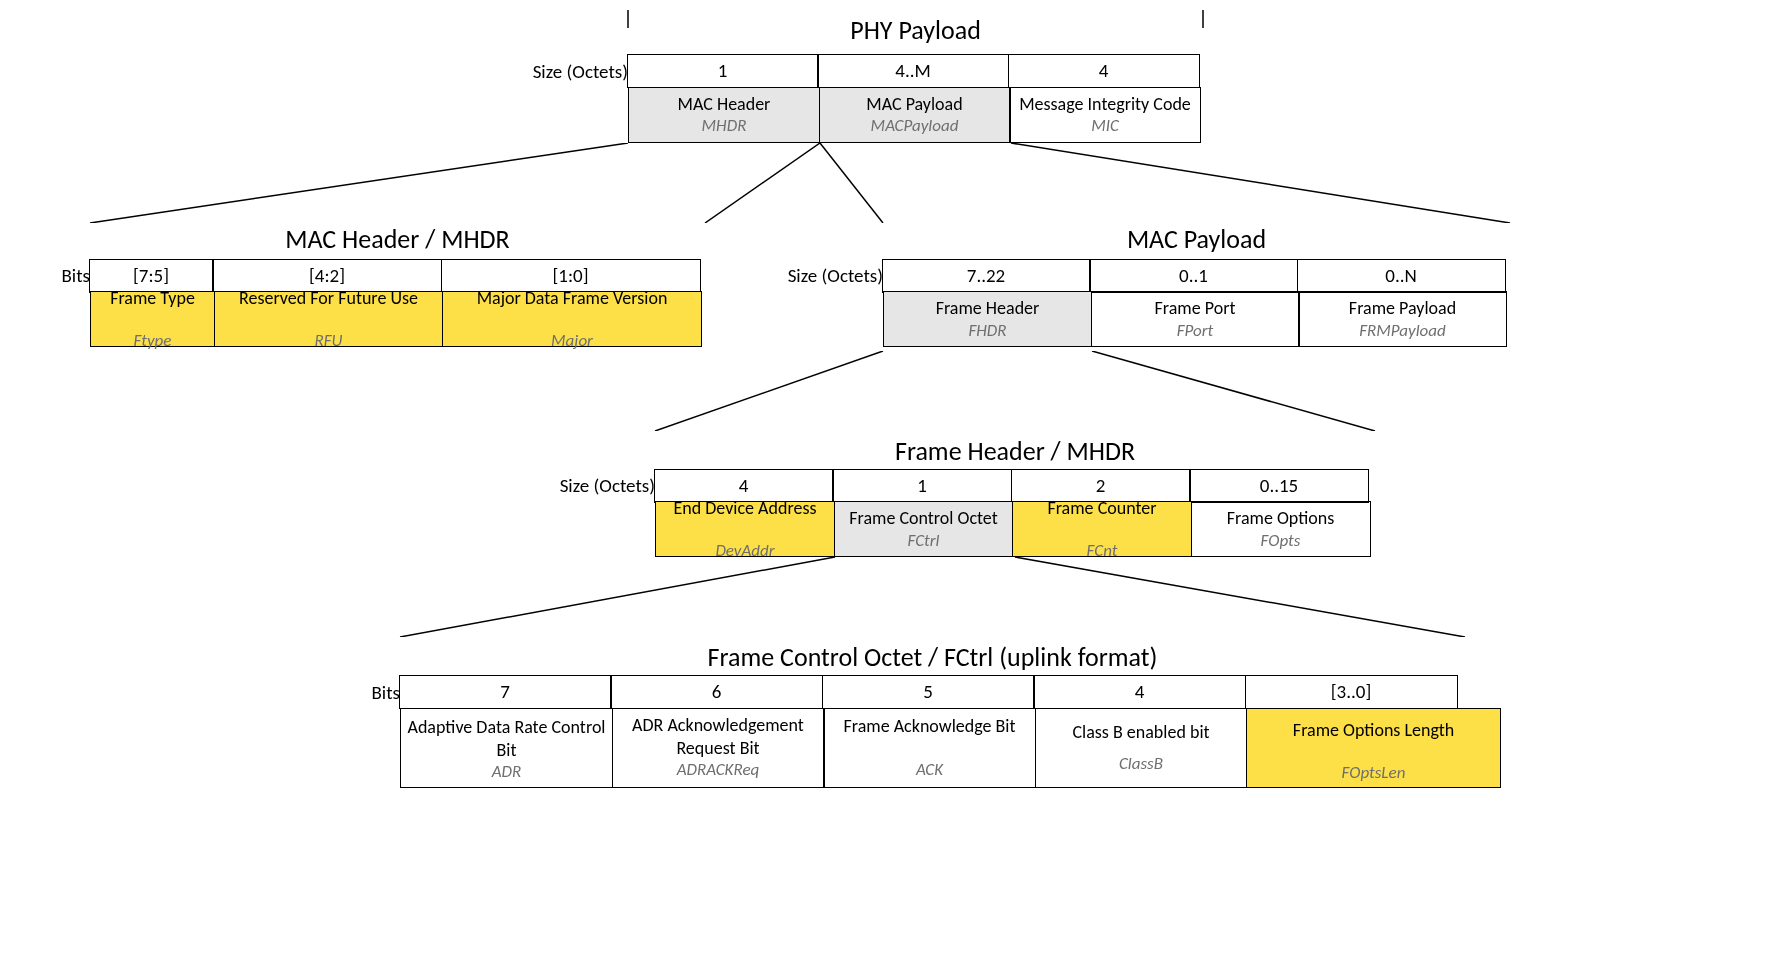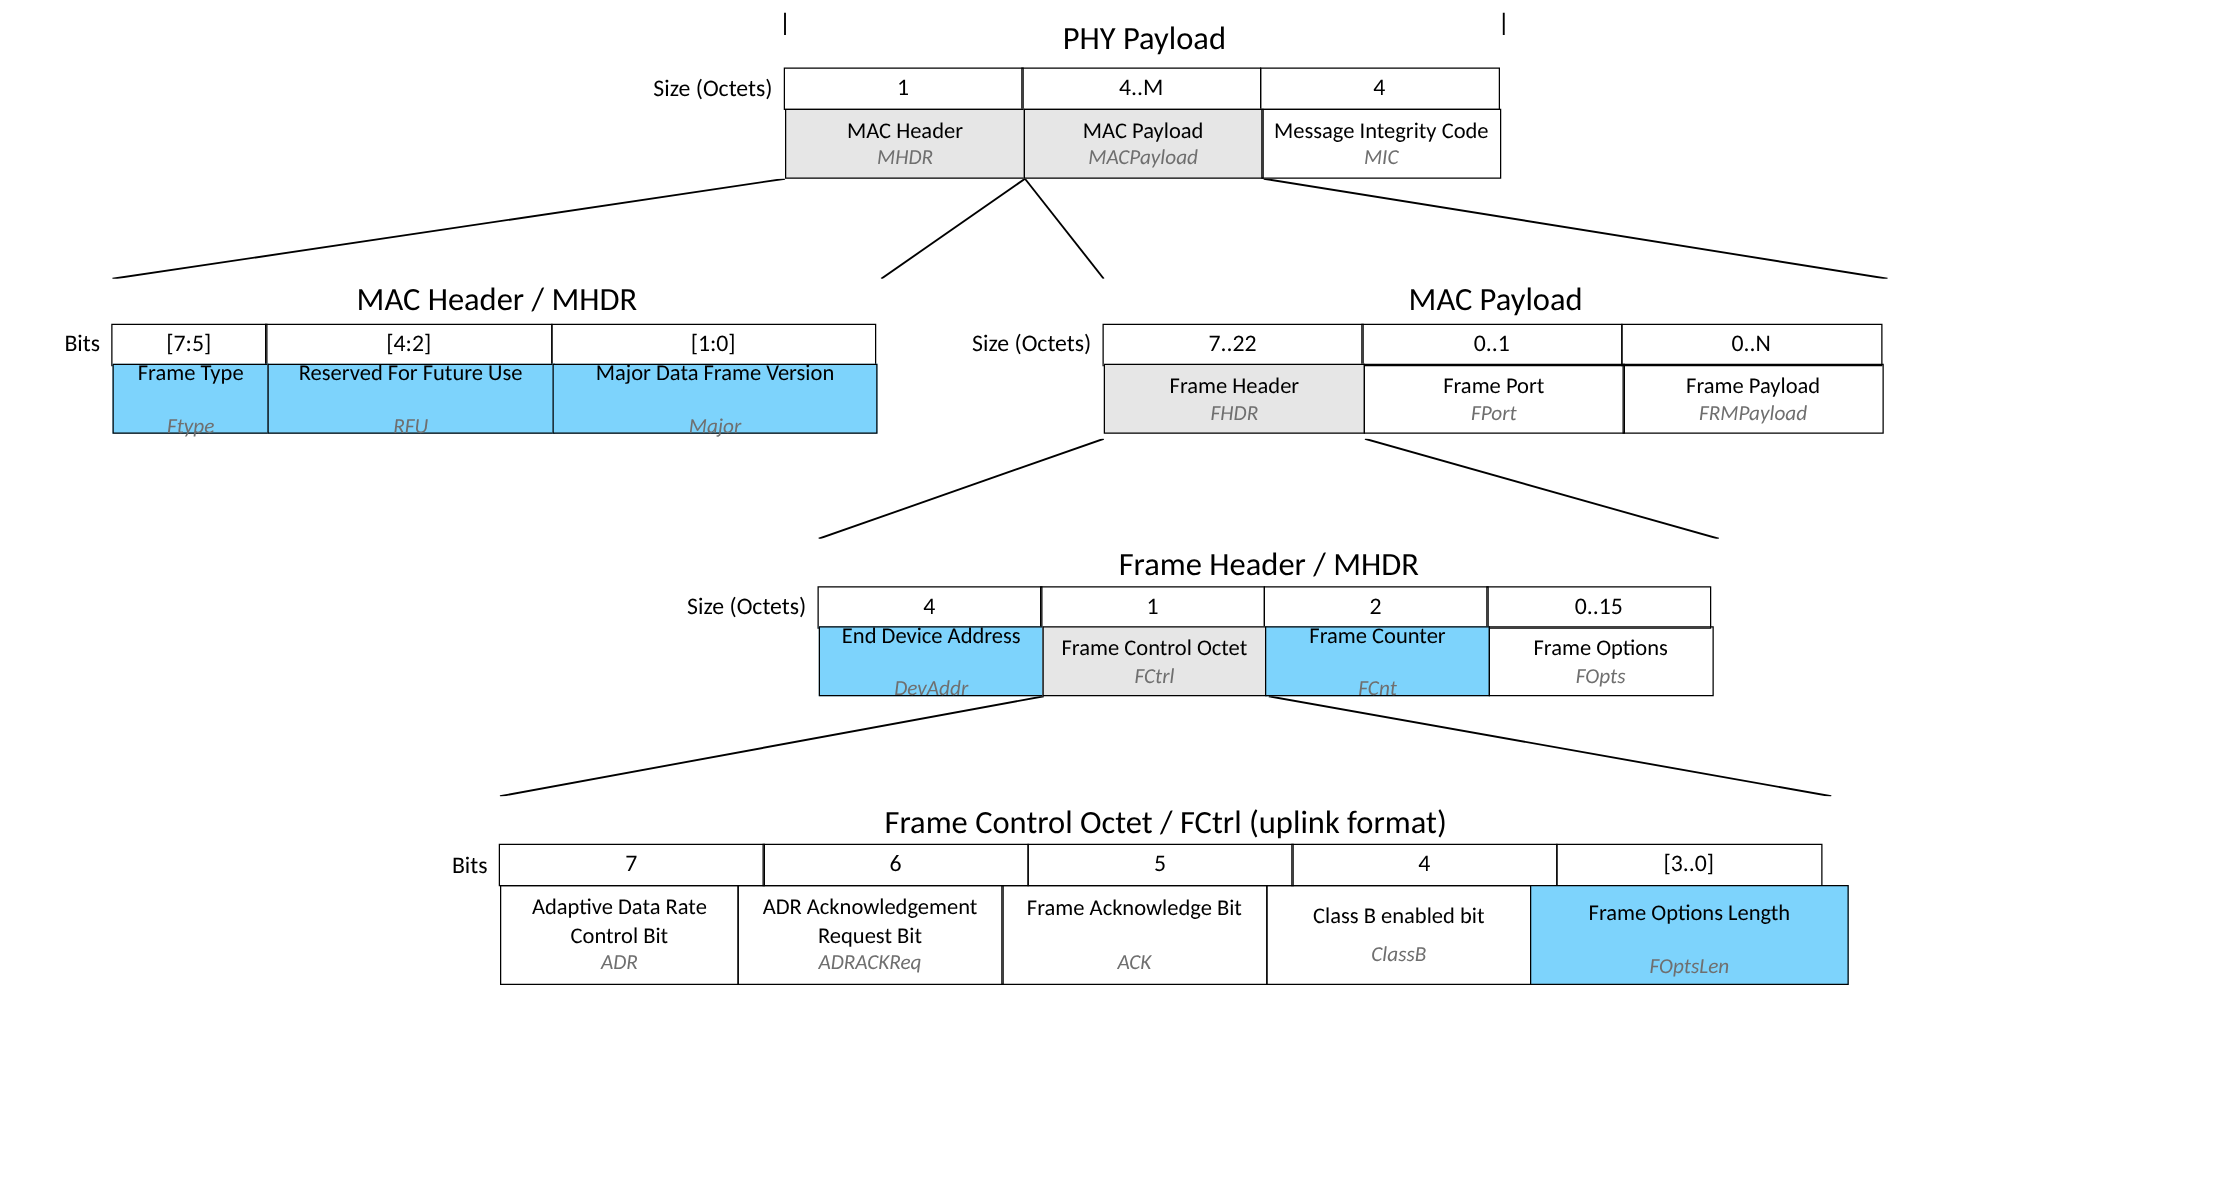--- a/index.html
+++ b/index.html
@@ -20,42 +20,41 @@
     font-weight: 400;
   }
   .row {
     display: flex;
     align-items: stretch;
   }
   .label-col {
     display: flex;
     align-items: center;
     justify-content: flex-end;
-    padding-right: 10px;
     font-size: 19px;
     flex-shrink: 0;
   }
   .cell {
     border: 1.5px solid #000;
     display: flex;
     flex-direction: column;
     align-items: center;
     justify-content: center;
     text-align: center;
     padding: 4px 6px;
     margin-left: -1.5px;
     line-height: 1.25;
   }
   .cell:first-of-type { margin-left: 0; }
   .size-cell { height: 34px; font-size: 19px; }
   .field-cell { height: 56px; margin-top: -1.5px; font-size: 18px; }
   .field-cell.tall { height: 80px; }
   .sub { font-style: italic; color: #6f6f6f; font-size: 17px; }
   .hl-grey { background: #e6e6e6; }
-  .hl-yellow { background: #7dd3fc; gap: 21px; }
+  .hl-yellow { background: #fde047; gap: 21px; }
   svg.connector { display: block; }
   .svg-wrap { position: relative; }
 </style>
 </head>
 <body>
 
 <div class="svg-wrap">
 <svg class="connector" width="1787" height="18">
   <line x1="608" y1="0" x2="608" y2="18" stroke="#000" stroke-width="1.5"></line>
   <line x1="1183" y1="0" x2="1183" y2="18" stroke="#000" stroke-width="1.5"></line>
@@ -193,21 +192,21 @@
 <div class="title" style="width:1065px; margin-left:380px;">Frame Control Octet / FCtrl (uplink format)</div>
 <div class="row" style="margin-left:310px;">
   <div class="label-col" style="width:70px;">Bits</div>
   <div class="cell size-cell" style="width:213px;">7</div>
   <div class="cell size-cell" style="width:213px;">6</div>
   <div class="cell size-cell" style="width:213px;">5</div>
   <div class="cell size-cell" style="width:213px;">4</div>
   <div class="cell size-cell" style="width:213px;">[3..0]</div>
 </div>
 <div class="row" style="margin-left:380px;">
-  <div class="cell field-cell tall" style="width:191px;">
+  <div class="cell field-cell tall" style="width:213px;justify-content:flex-end;">
     <span>Adaptive Data Rate Control Bit</span>
     <span class="sub">ADR</span>
   </div>
   <div class="cell field-cell tall" style="width:213px;">
     <span>ADR Acknowledgement Request Bit</span>
     <span class="sub">ADRACKReq</span>
   </div>
   <div class="cell field-cell tall" style="width:213px; justify-content:space-between; padding:6px 6px;">
     <span>Frame Acknowledge Bit</span>
     <span class="sub">ACK</span>

